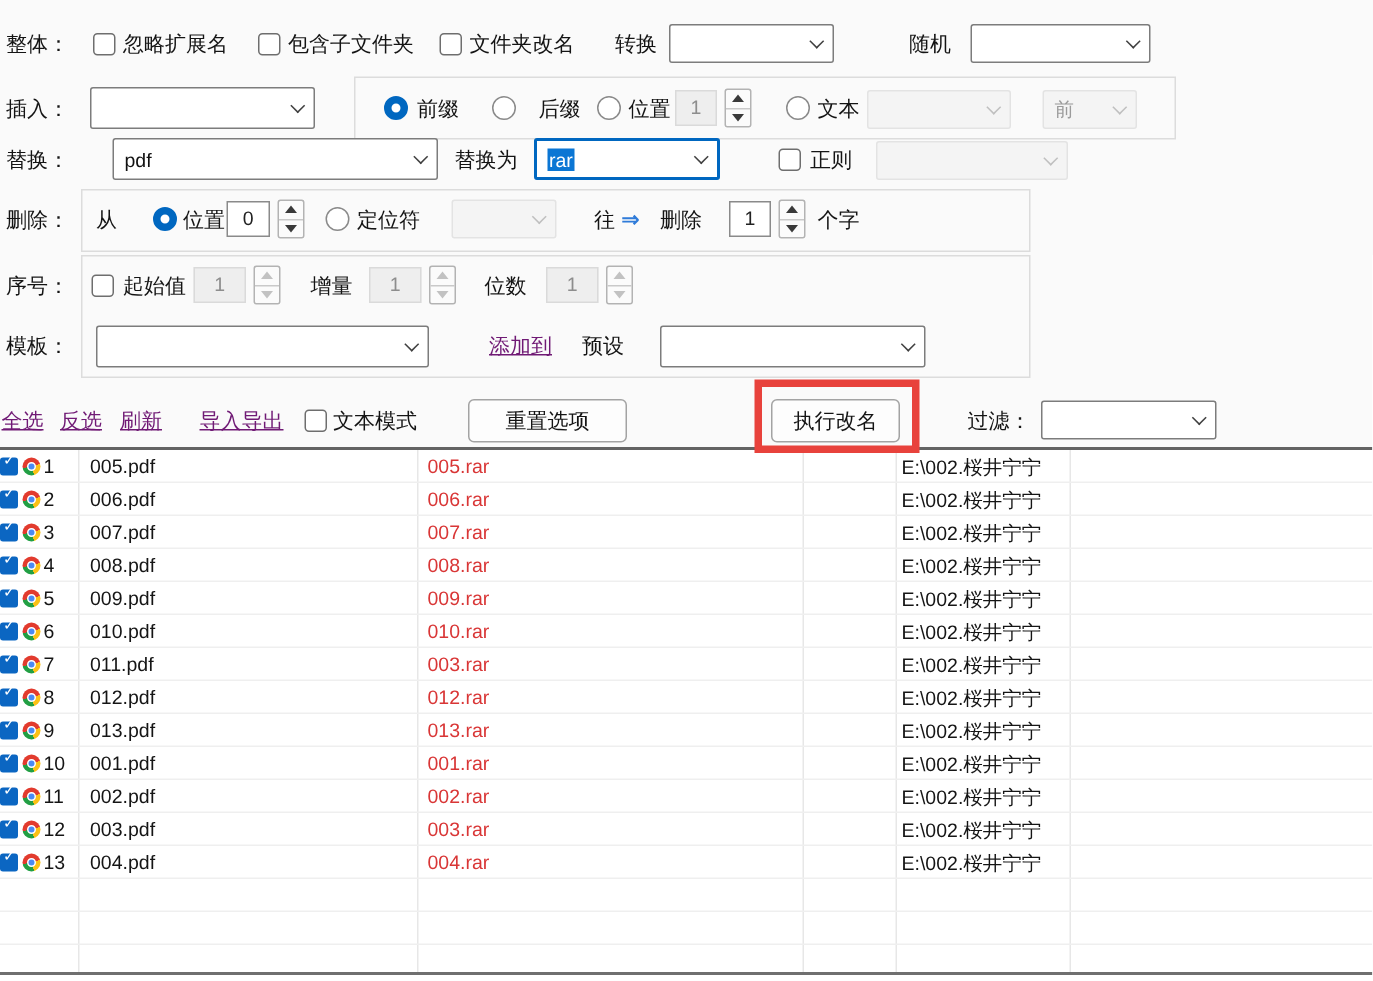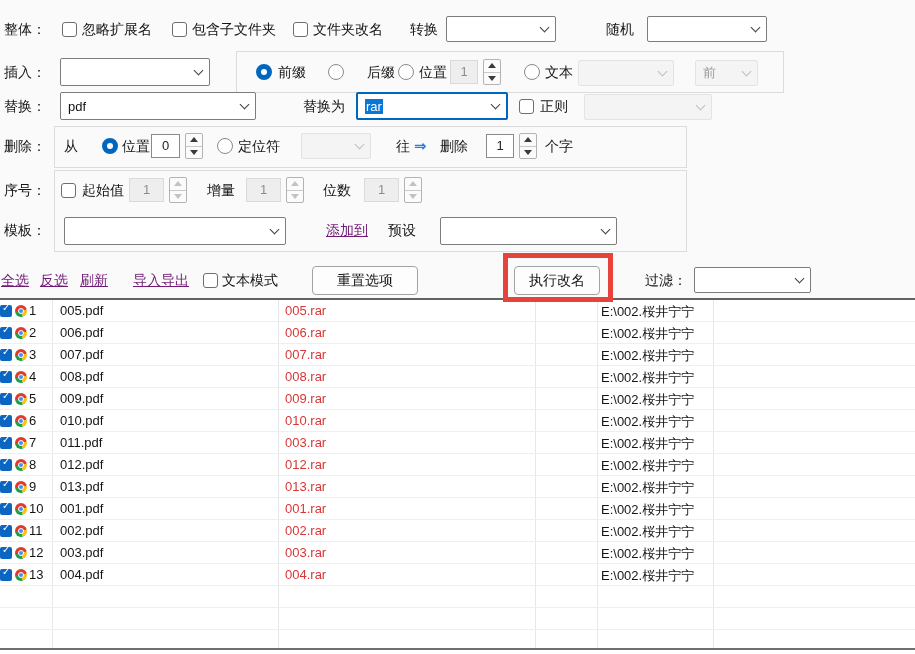--- a/index.html
+++ b/index.html
@@ -85,21 +85,21 @@
     </div>
 
   <span class="lbl" style="left:4px;top:64px">插入：</span>
   <div class="combo" style="left:60px;top:58px;width:150px;height:28px">
       <span></span>
       <span class="chev"></span>
     </div>
   <span class="radio on" style="left:256px;top:64px"></span>
   <span class="lbl" style="left:278px;top:64px">前缀</span>
   <span class="radio" style="left:328px;top:64px"></span>
-  <span class="lbl" style="left:367px;top:64px">后缀</span>
+  <span class="lbl" style="left:359px;top:64px">后缀</span>
   <span class="radio" style="left:398px;top:64px"></span>
   <span class="lbl" style="left:419px;top:64px">位置</span>
   <span class="numf dis" style="left:450px;top:60px;width:28px">1</span>
   <div class="spin" style="left:483px;top:59px">
     <div>
         <i class="tri-up"></i>
       </div>
     <div>
         <i class="tri-dn"></i>
       </div>
@@ -109,26 +109,26 @@
   <div class="combo dis" style="left:578px;top:60px;width:96px">
       <span></span>
       <span class="chev"></span>
     </div>
   <div class="combo dis" style="left:695px;top:60px;width:63px">
       <span>前</span>
       <span class="chev"></span>
     </div>
 
   <span class="lbl" style="left:4px;top:98px">替换：</span>
-  <div class="combo" style="left:60px;top:92px;width:196px;height:28px">
+  <div class="combo" style="left:75px;top:92px;width:217px;height:28px">
       <span>pdf</span>
       <span class="chev"></span>
     </div>
   <span class="lbl" style="left:303px;top:98px">替换为</span>
-  <div class="combo focus" style="left:356px;top:92px;width:152px;height:28px">
+  <div class="combo focus" style="left:356px;top:92px;width:124px;height:28px">
       <span class="sel">rar</span>
       <span class="chev"></span>
     </div>
   <span class="checkbox" style="left:519px;top:99px"></span>
   <span class="lbl" style="left:540px;top:98px">正则</span>
   <div class="combo dis" style="left:584px;top:94px;width:128px">
       <span></span>
       <span class="chev"></span>
     </div>
 

